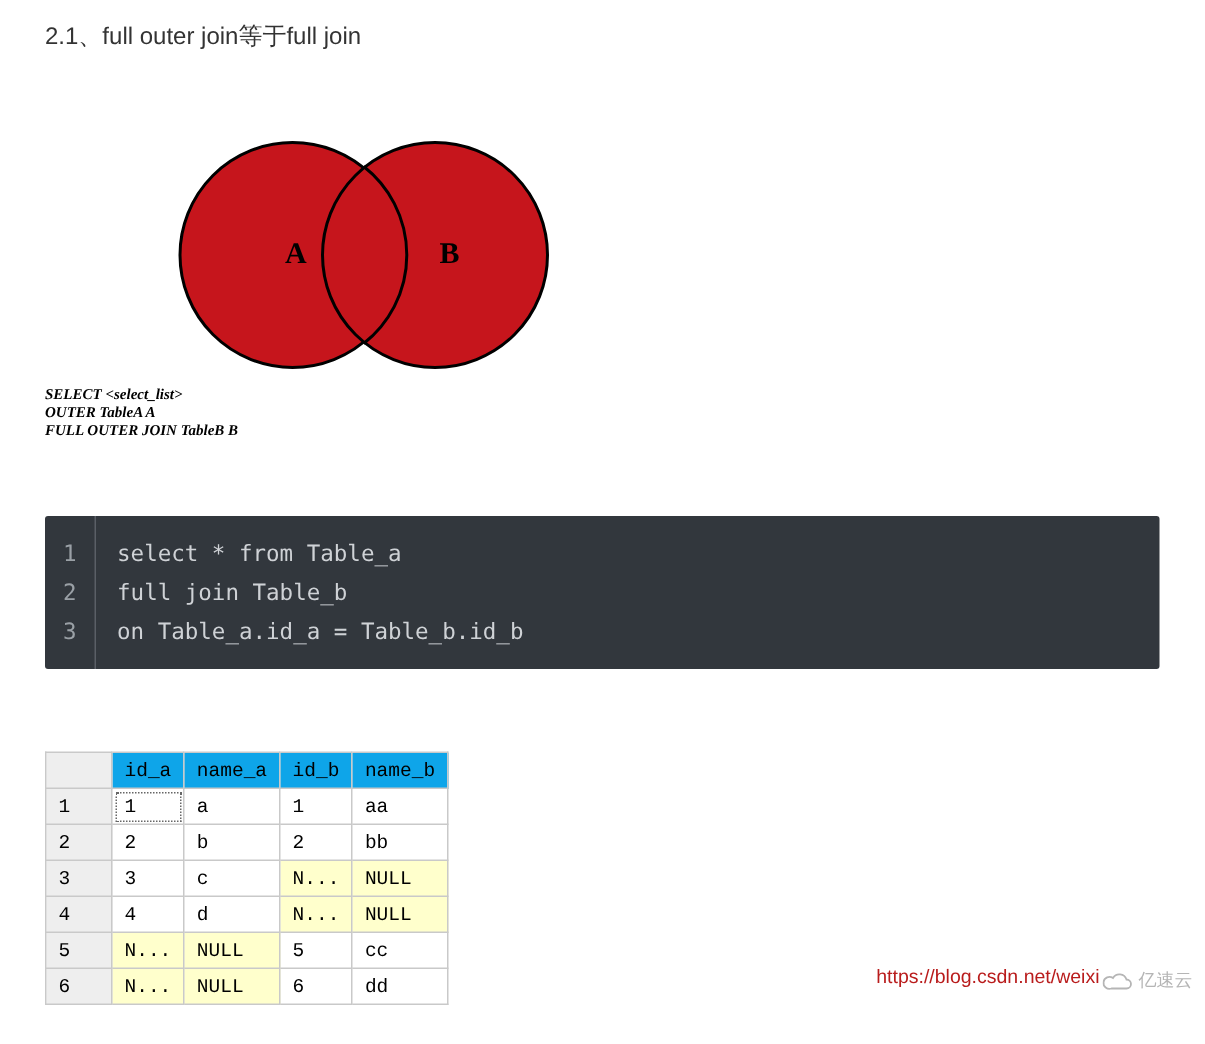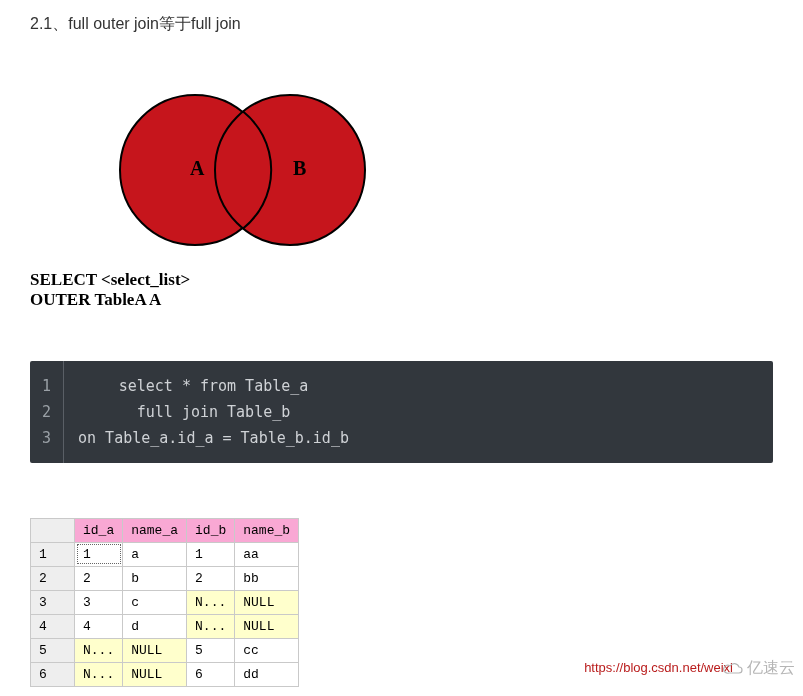--- a/index.html
+++ b/index.html
@@ -18,45 +18,46 @@
     .venn-wrap {
       margin: 40px 0 20px 30px;
       width: 360px;
     }
     .venn-svg {
       display: block;
     }
     .venn-sql {
       font-family: "Times New Roman", serif;
       font-weight: bold;
-      font-size: 17px;
+      font-size: 10px;
       line-height: 1.2;
       color: #000;
-      margin-top: 12px;
+      margin-top: 0;
+      font-style: italic;
     }
     .venn-sql div { white-space: pre; }
     .code-block {
       margin: 50px 30px 0;
       background: #32373d;
       color: #cfd2d6;
       font-family: "Consolas", "Monaco", monospace;
       font-size: 15px;
       display: flex;
       border-radius: 2px;
     }
     .code-gutter {
       padding: 12px 0;
       text-align: right;
       color: #9aa0a6;
       border-right: 1px solid #5a5f66;
       user-select: none;
     }
     .code-gutter div { padding: 4px 12px; }
     .code-lines { padding: 12px 0; }
-    .code-lines div { padding: 4px 14px; white-space: pre; text-align: center; }
+    .code-lines div { padding: 4px 14px; white-space: pre; }
     .result-table {
       margin: 55px 0 0 30px;
       border-collapse: collapse;
       font-family: "SimSun", "Courier New", monospace;
       font-size: 13px;
       color: #000;
       background: #fff;
     }
     .result-table th, .result-table td {
       border: 1px solid #c9c9c9;
@@ -65,21 +66,21 @@
       height: 24px;
       min-width: 44px;
       font-weight: normal;
     }
     .result-table .rownum {
       background: #eeeeee;
       text-align: left;
       width: 28px;
     }
     .result-table thead th {
-      background: #f9a8d4;
+      background: #0ea5e9;
     }
     .result-table .corner {
       background: #eeeeee;
     }
     .null-cell {
       background: #ffffcc;
     }
     .dotted-cell {
       outline: 1px dotted #666;
       outline-offset: -3px;
@@ -90,21 +91,21 @@
       bottom: 12px;
       color: #b91c1c;
       font-size: 13px;
       font-family: Arial, sans-serif;
     }
     .brand {
       position: absolute;
       right: 8px;
       bottom: 8px;
       color: #b5b5b5;
-      font-size: 16px;
+      font-size: 12px;
       display: flex;
       align-items: center;
       gap: 4px;
       font-family: Arial, sans-serif;
     }
     .brand svg { display: block; }
   </style>
 </head>
 <body>
 
@@ -114,20 +115,21 @@
   <svg class="venn-svg" width="340" height="175" viewBox="0 0 340 175">
     <circle cx="165" cy="87" r="75" stroke="#000" stroke-width="2" fill="#c6151c"></circle>
     <circle cx="260" cy="87" r="75" stroke="#000" stroke-width="2" fill="#c6151c"></circle>
     <path d="M 212.5 28 A 75 75 0 0 1 212.5 146" fill="none" stroke="#000" stroke-width="2"></path>
     <text x="160" y="92" font-family="Times New Roman" font-size="20" font-weight="bold" fill="#000">A</text>
     <text x="263" y="92" font-family="Times New Roman" font-size="20" font-weight="bold" fill="#000">B</text>
   </svg>
   <div class="venn-sql">
     <div>SELECT &lt;select_list&gt;</div>
     <div>OUTER TableA A</div>
+    <div>FULL OUTER JOIN TableB B</div>
   </div>
 </div>
 
 <div class="code-block">
   <div class="code-gutter">
     <div>1</div>
     <div>2</div>
     <div>3</div>
   </div>
   <div class="code-lines">

